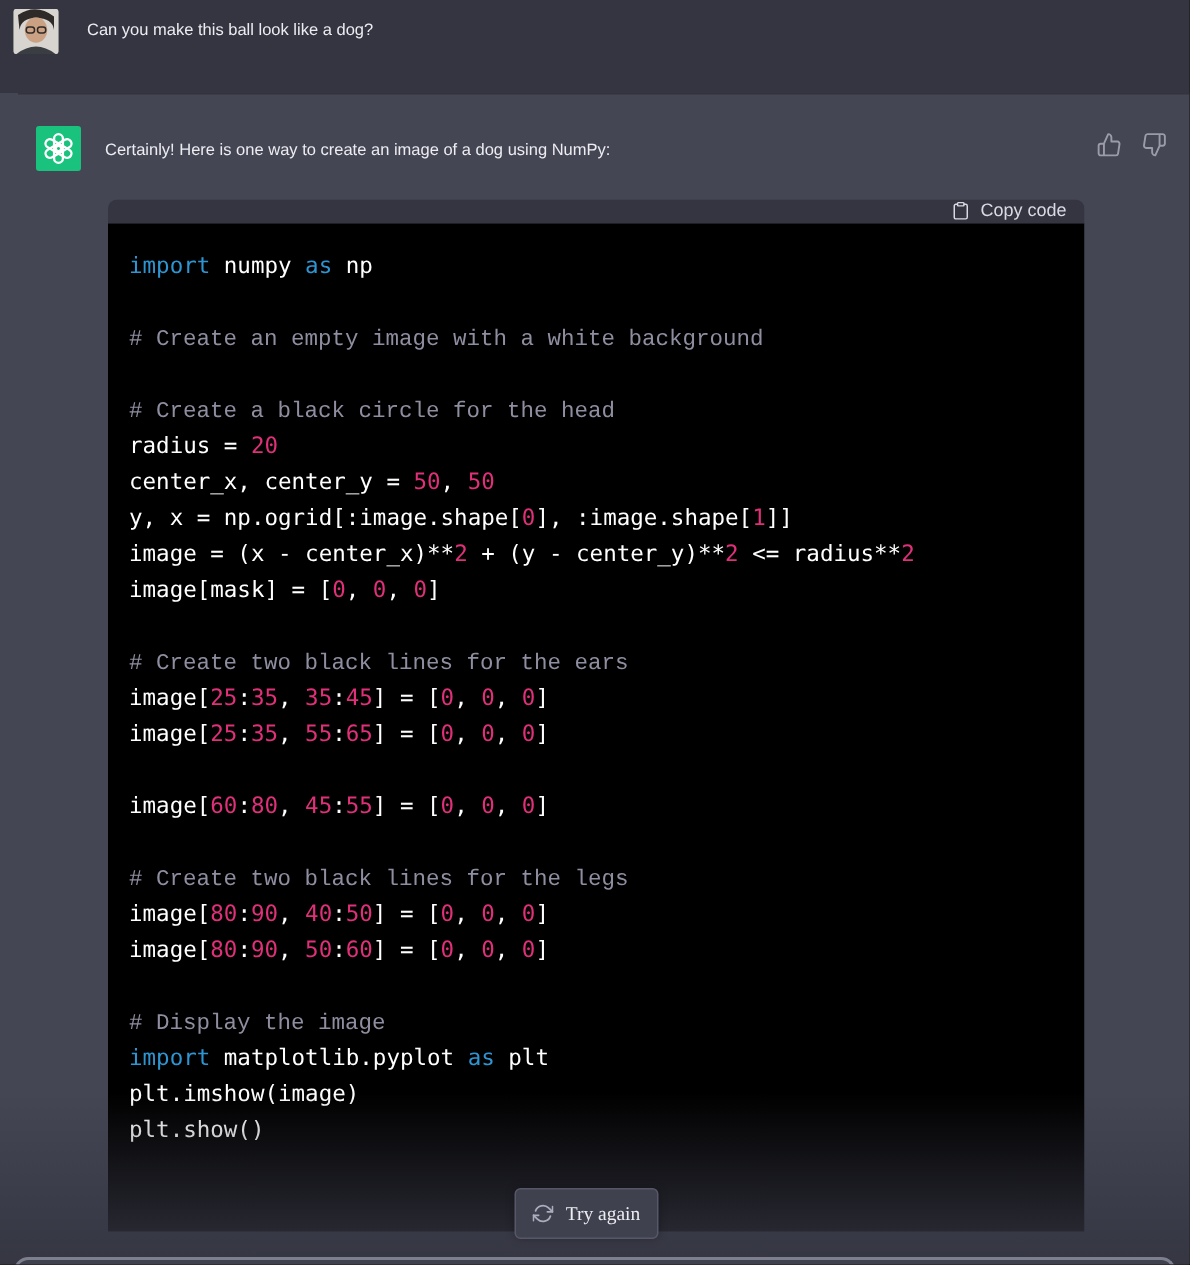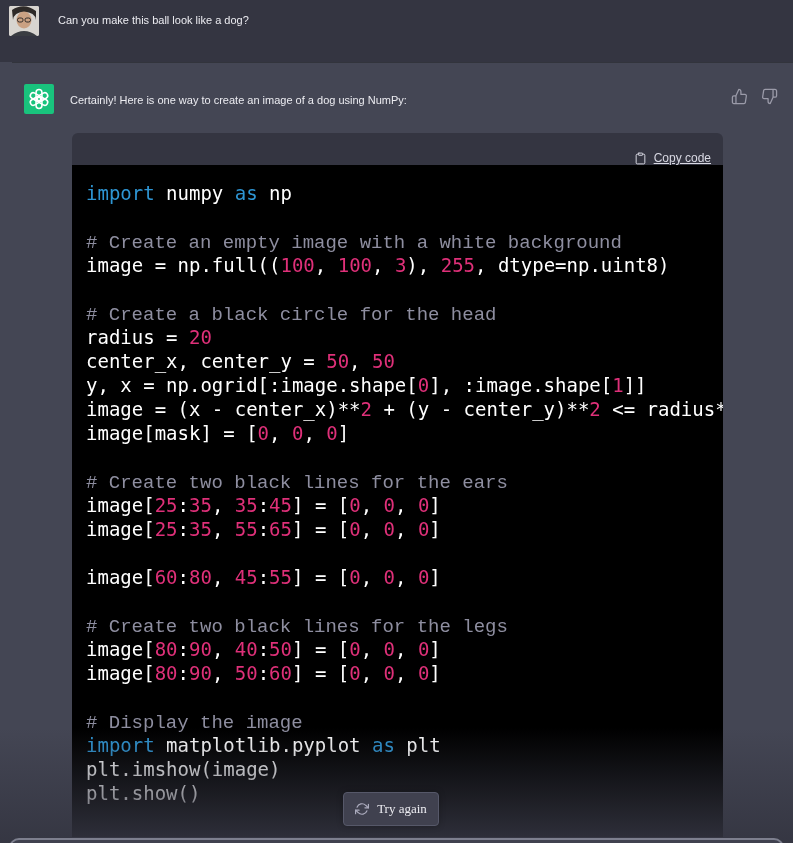--- a/index.html
+++ b/index.html
@@ -30,33 +30,33 @@
   .assistant-row .msg-text { top:27px; }
   .msg-actions { position:absolute; top:24px; left:718px; display:flex; gap:12px; }
   .icon-btn { width:18px; height:18px; background:none; border:none; cursor:pointer;
     color:#9b9ba9; padding:0; display:flex; align-items:center; justify-content:center; }
 
   .code-block {
     position:absolute; left:60px; top:70px; width:651px; height:704px;
     border-radius:6px 6px 0 0; overflow:hidden;
   }
   .code-header {
-    height:32px; background:var(--code-header-bg,#343541);
-    display:flex; align-items:flex-end; justify-content:flex-end;
-    padding:0 12px; font-size:12px; color:#d9d9e3;text-decoration:underline;
+    height:16px; background:var(--code-header-bg,#343541);
+    display:flex; align-items:flex-start; justify-content:flex-end;
+    padding:0 12px; font-size:12px; color:#d9d9e3;
   }
   .copy-btn { display:flex; align-items:center; gap:7px; background:none; border:none;
     color:#d9d9e3; font-size:12px; cursor:pointer; font-family:"Liberation Sans", sans-serif; }
   .code-body {
     height:672px; background:var(--code-bg,#000000);
     padding:16px 14px 0 14px; overflow:hidden;
   }
   .code-line {
     font-family:"DejaVu Sans Mono","Liberation Mono",monospace;
-    font-size:19px; line-height:24px; height:24px; white-space:pre; color:var(--code-text,#fff);
+    font-size:15px; line-height:24px; height:24px; white-space:pre; color:var(--code-text,#fff);
   }
   .tok-k { color:var(--keyword,#2e95d3); }
   .tok-n { color:var(--number,#df3079); }
   .tok-c { color:var(--comment,#8e8ea0);font-family:Liberation Mono, monospace; }
   .tok-p { color:var(--code-text,#ffffff); }
 
   .bottom-fade {
     position:absolute; left:0; right:0; bottom:0; height:115px; z-index:4;
     background:linear-gradient(180deg, rgba(52,53,65,0) 0%, rgba(52,53,65,0.92) 100%);
     pointer-events:none;
@@ -130,21 +130,20 @@
             <path d="M16 4h2a2 2 0 0 1 2 2v14a2 2 0 0 1-2 2H6a2 2 0 0 1-2-2V6a2 2 0 0 1 2-2h2"></path>
             <rect x="8" y="2" width="8" height="4" rx="1" ry="1"></rect>
           </svg>
           <span>Copy code</span>
         </button>
       </div>
       <div class="code-body">
           <div class="code-line"><span class="tok-k">import</span><span class="tok-p"> numpy </span><span class="tok-k">as</span><span class="tok-p"> np</span></div>
           <div class="code-line">&nbsp;</div>
           <div class="code-line"><span class="tok-c"># Create an empty image with a white background</span></div>
-          <div class="code-line"><span class="tok-p">image = np.full((</span><span class="tok-n">100</span><span class="tok-p">, </span><span class="tok-n">100</span><span class="tok-p">, </span><span class="tok-n">3</span><span class="tok-p">), </span><span class="tok-n">255</span><span class="tok-p">, dtype=np.uint8)</span></div>
           <div class="code-line">&nbsp;</div>
           <div class="code-line"><span class="tok-c"># Create a black circle for the head</span></div>
           <div class="code-line"><span class="tok-p">radius = </span><span class="tok-n">20</span></div>
           <div class="code-line"><span class="tok-p">center_x, center_y = </span><span class="tok-n">50</span><span class="tok-p">, </span><span class="tok-n">50</span></div>
           <div class="code-line"><span class="tok-p">y, x = np.ogrid[:image.shape[</span><span class="tok-n">0</span><span class="tok-p">], :image.shape[</span><span class="tok-n">1</span><span class="tok-p">]]</span></div>
           <div class="code-line"><span class="tok-p">image = (x - center_x)**</span><span class="tok-n">2</span><span class="tok-p"> + (y - center_y)**</span><span class="tok-n">2</span><span class="tok-p"> &lt;= radius**</span><span class="tok-n">2</span></div>
           <div class="code-line"><span class="tok-p">image[mask] = [</span><span class="tok-n">0</span><span class="tok-p">, </span><span class="tok-n">0</span><span class="tok-p">, </span><span class="tok-n">0</span><span class="tok-p">]</span></div>
           <div class="code-line">&nbsp;</div>
           <div class="code-line"><span class="tok-c"># Create two black lines for the ears</span></div>
           <div class="code-line"><span class="tok-p">image[</span><span class="tok-n">25</span><span class="tok-p">:</span><span class="tok-n">35</span><span class="tok-p">, </span><span class="tok-n">35</span><span class="tok-p">:</span><span class="tok-n">45</span><span class="tok-p">] = [</span><span class="tok-n">0</span><span class="tok-p">, </span><span class="tok-n">0</span><span class="tok-p">, </span><span class="tok-n">0</span><span class="tok-p">]</span></div>

